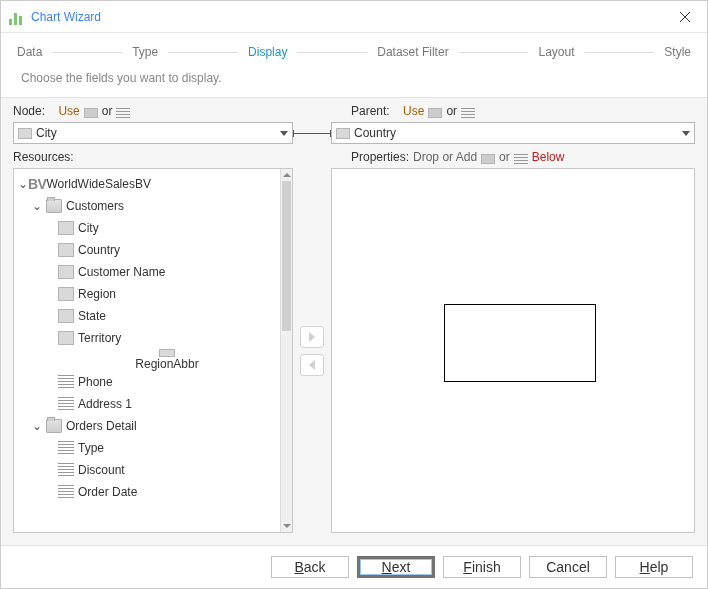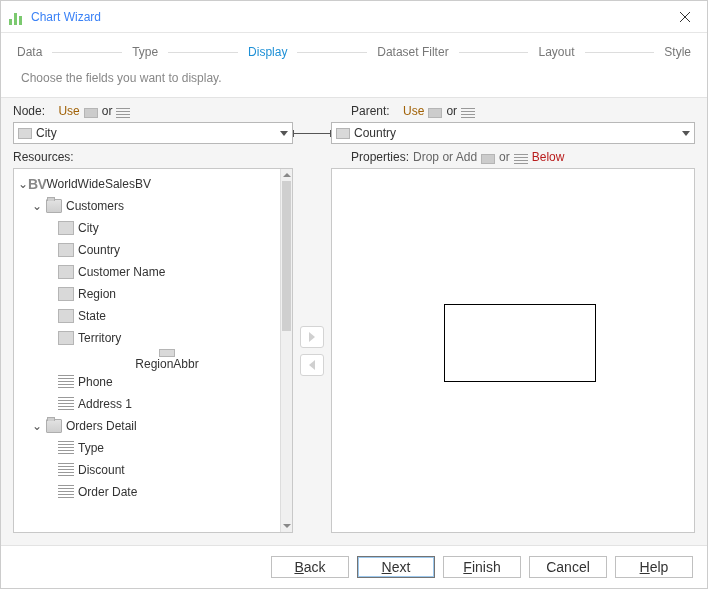--- a/index.html
+++ b/index.html
@@ -227,21 +227,21 @@
   .btn {
     min-width: 78px;
     height: 22px;
     border:1px solid #c0c0c0;
     background:#fff;
     font-size:14px;
     display:flex;align-items:center;justify-content:center;
     cursor:pointer;
   }
   .btn.primary {
-    border:1px solid #737373;
+    border:3px solid #737373;
     box-shadow: inset 0 0 0 1px #9cc7ec;
   }
   .btn .underline { text-decoration: underline; }
 </style>
 </head>
 <body>
 
 <div class="window">
 
   <div class="titlebar">

